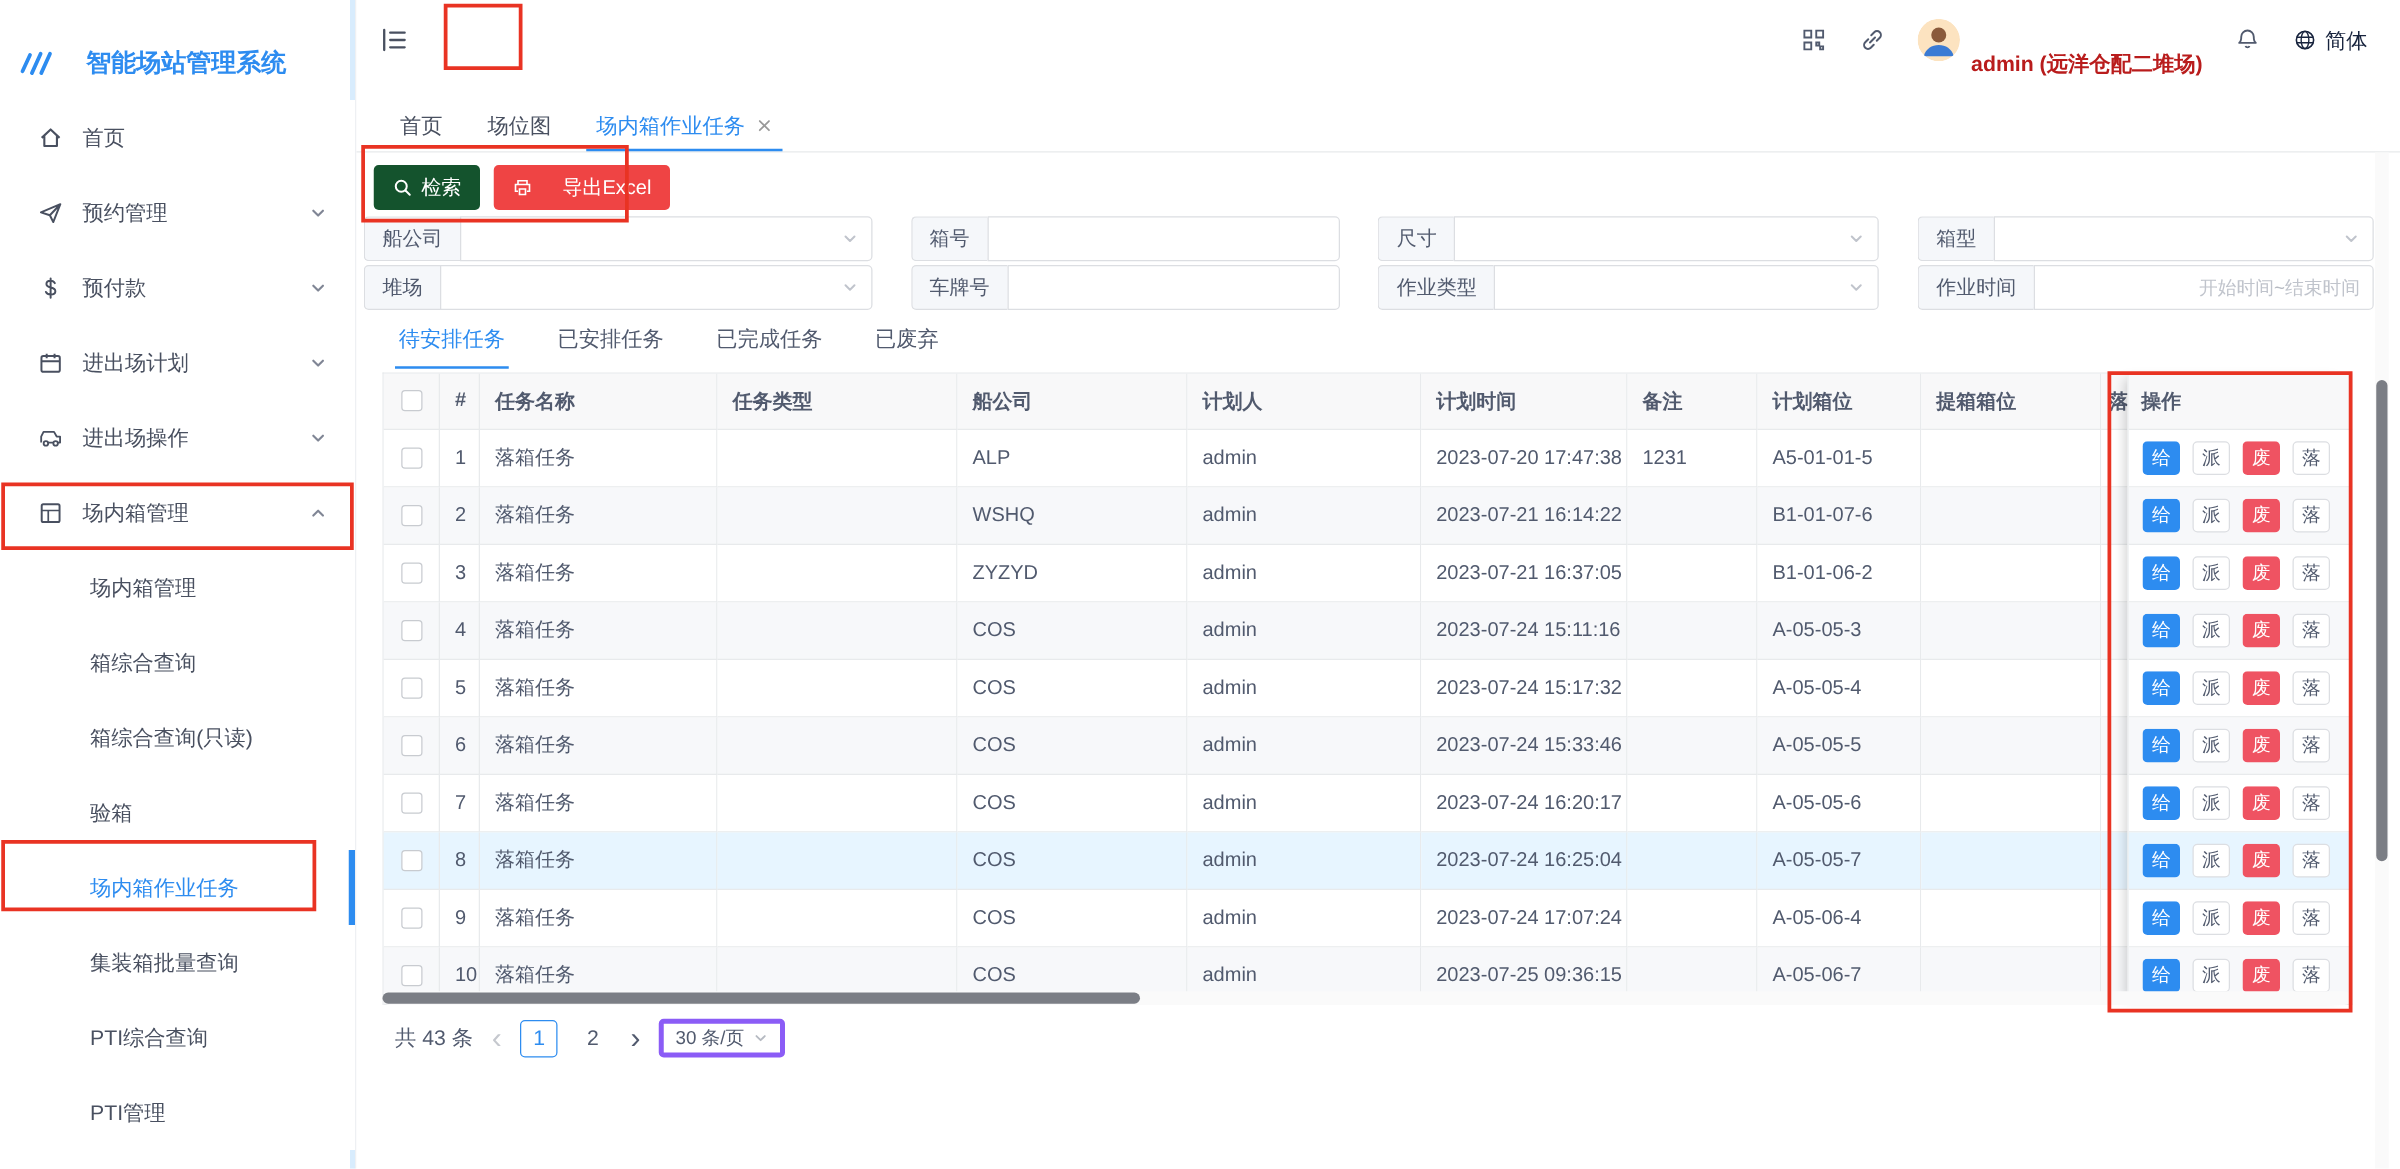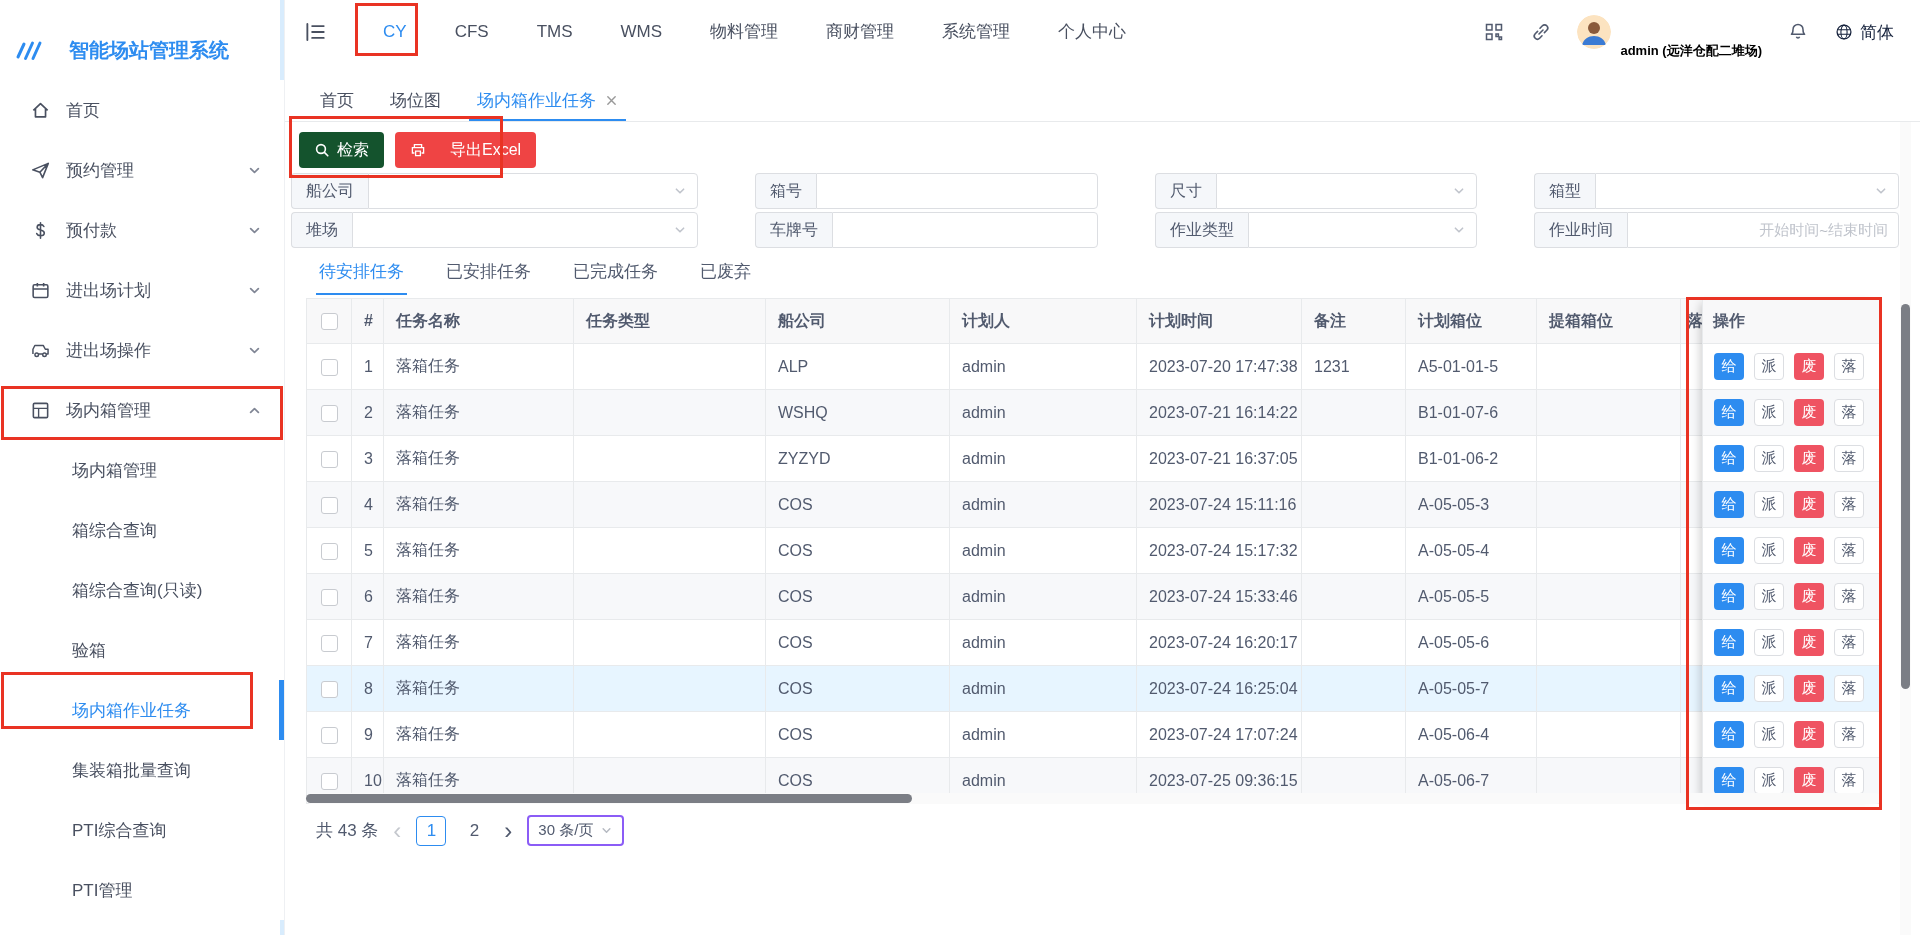--- a/index.html
+++ b/index.html
@@ -32,42 +32,42 @@
 
   .topbar { height:64px; display:flex; align-items:center; padding:0 26px 0 18px; }
   .hamburger { width:24px; height:24px; color:#495060; cursor:pointer; }
   .top-nav { display:flex; margin-left:32px; }
   .nav-item { padding:0 24px; line-height:64px; font-size:17px; color:#495060; cursor:pointer; }
   .nav-item.active { color:#2d8cf0; }
   .topbar-right { margin-left:auto; display:flex; align-items:center; gap:25px; }
   .tb-icon { width:22px; height:22px; color:#515a6e; cursor:pointer; }
   .user { display:flex; align-items:center; gap:9px; cursor:pointer; }
   .avatar { width:34px; height:34px; border-radius:50%; overflow:hidden; }
-  .user-name { font-size:13px; font-weight:700; color:#000000; white-space:nowrap;margin-top:38px; }
+  .user-name { font-size:17px; font-weight:700; color:#b91c1c; white-space:nowrap;margin-top:38px; }
   .lang { display:flex; align-items:center; gap:6px; font-size:17px; color:#17233d; cursor:pointer; }
   .lang .icon { width:20px; height:20px; color:#17233d; }
 
   .wtabs { height:58px; border-bottom:1px solid #e8eaec; display:flex; align-items:flex-end; padding-left:27px; gap:20px; }
   .wtab { height:40px; display:flex; align-items:center; gap:9px; padding:0 8px; font-size:17px; color:#495060; cursor:pointer; border-bottom:2px solid transparent; }
   .wtab.active { color:#2d8cf0; border-bottom-color:#2d8cf0; }
   .tab-close { width:13px; height:13px; color:#999; display:inline-flex; }
   .tab-close svg { width:100%; height:100%; }
 
   .content { flex:1; position:relative; }
 
   .toolbar { margin:10px 0 0 14px; display:flex; gap:11px; }
   .btn { height:36px; border:none; border-radius:4px; display:inline-flex; align-items:center; gap:7px; padding:0 15px; font-size:16px; color:#fff; cursor:pointer; font-family:inherit; }
   .btn.primary { background:#14532d; }
   .btn.warning { background:#ef4444;gap:24px; }
   .btn-icon { width:16px; height:16px; color:#fff; }
 
   .filters { margin:5px 0 0 6px; width:1608px; display:flex; flex-direction:column; gap:3px; }
   .frow { display:flex; justify-content:space-between; }
   .fgroup { display:flex; height:36px; }
-  .w1 { width:407px; } .w2 { width:343px; } .w3 { width:322px; } .w4 { width:365px; }
+  .w1 { width:407px; } .w2 { width:343px; } .w3 { width:401px; } .w4 { width:365px; }
   .flabel { background:#f5f7fa; border:1px solid #dcdee2; border-right:none; border-radius:4px 0 0 4px; display:flex; align-items:center; padding:0 14px; font-size:16px; color:#515a6e; white-space:nowrap; }
   .fcontrol { flex:1; border:1px solid #dcdee2; border-radius:0 4px 4px 0; background:#fff; display:flex; align-items:center; padding:0 10px; font-size:15px; color:#c0c4cc; cursor:pointer; min-width:0; }
   .sel-chev { margin-left:auto; width:14px; height:14px; color:#c0c4cc; }
   .daterange { justify-content:flex-end; }
   .daterange .ph { color:#c0c4cc; }
   .daterange .sep { color:#b6bac2; }
 
   .status-tabs { margin:8px 0 0 31px; display:flex; gap:36px; height:40px; align-items:flex-start; }
   .stab { font-size:17px; color:#515a6e; padding:4px 3px 10px; border-bottom:2px solid transparent; cursor:pointer; }
   .stab.active { color:#2d8cf0; border-bottom-color:#2d8cf0; }
@@ -96,21 +96,21 @@
   .hscroll { position:absolute; left:0; bottom:0; width:1575px; height:11px; background:#fafafa; border-radius:6px; z-index:8; }
   .hthumb { position:absolute; left:0; top:1px; width:606px; height:9px; background:#7b7e85; border-radius:5px; cursor:pointer; }
 
   .pagination { margin:11px 0 0 31px; display:flex; align-items:center; gap:13px; font-size:17px; color:#515a6e; }
   .pg-arrow { font-size:24px; line-height:1; cursor:pointer; padding:0 2px; }
   .pg-arrow.prev { color:#c5c8ce; }
   .pg-arrow.next { color:#515a6e; }
   .pg-nums { display:flex; align-items:center; gap:13px; }
   .pg-num { min-width:30px; height:30px; display:flex; align-items:center; justify-content:center; cursor:pointer; border-radius:4px; }
   .pg-num.current { border:1px solid #2d8cf0; color:#2d8cf0; background:#fff; }
-  .pg-size { height:31px; border:2px solid #8b5cf6; border-radius:4px; padding:0 9px; display:flex; align-items:center; gap:7px; font-size:15px; color:#515a6e; cursor:pointer; }
+  .pg-size { height:31px; border:4px solid #8b5cf6; border-radius:4px; padding:0 9px; display:flex; align-items:center; gap:7px; font-size:15px; color:#515a6e; cursor:pointer; }
   .pg-size .icon { width:13px; height:13px; color:#b6bac2; }
 
   .vscroll { position:absolute; left:1900px; top:122px; width:11px; height:813px; background:#fafafa; z-index:9; }
   .vthumb { position:absolute; left:1px; top:182px; width:9px; height:385px; background:#7b7e85; border-radius:5px; cursor:pointer; }
 
   .anno { position:absolute; border:3px solid #e93323; z-index:60; pointer-events:none; }
   #anno-cy       { left:355px;  top:3px;   width:63px;  height:53px; }
   #anno-toolbar  { left:289px;  top:116px; width:214px; height:62px; }
   #anno-menu     { left:1px;    top:386px; width:282px; height:54px; }
   #anno-submenu  { left:1px;    top:672px; width:252px; height:57px; }
@@ -239,30 +239,20 @@
   </aside>
 
   <div class="main">
 
     <header class="topbar">
       <span class="icon hamburger">
         <svg viewBox="0 0 22 22">
             <path d="M4 3.6v14.8M8.4 5.6H19M8.4 11H19M8.4 16.4H19" stroke="currentColor" stroke-width="1.7" stroke-linecap="round" fill="none"></path>
           </svg>
       </span>
-      <nav class="top-nav" id="top-nav">
-          <div class="nav-item active">CY</div>
-          <div class="nav-item">CFS</div>
-          <div class="nav-item">TMS</div>
-          <div class="nav-item">WMS</div>
-          <div class="nav-item">物料管理</div>
-          <div class="nav-item">商财管理</div>
-          <div class="nav-item">系统管理</div>
-          <div class="nav-item">个人中心</div>
-        </nav>
       <div class="topbar-right">
         <span class="icon tb-icon">
           <svg viewBox="0 0 22 22">
               <path d="M3.5 3.5h5.5v5.5H3.5zM13 3.5h5.5v5.5H13zM3.5 13h5.5v5.5H3.5zM13 13h2.4v2.4H13zM16.1 16.1h2.4v2.4h-2.4z" fill="none" stroke="currentColor" stroke-width="1.5"></path>
             </svg>
         </span>
         <span class="icon tb-icon">
           <svg viewBox="0 0 22 22">
               <path d="M9 13l4-4M7.6 10.4l-2.4 2.4a3.1 3.1 0 0 0 4.4 4.4l2.4-2.4M14.4 11.6l2.4-2.4a3.1 3.1 0 0 0-4.4-4.4l-2.4 2.4" fill="none" stroke="currentColor" stroke-width="1.6" stroke-linecap="round"></path>
             </svg>

